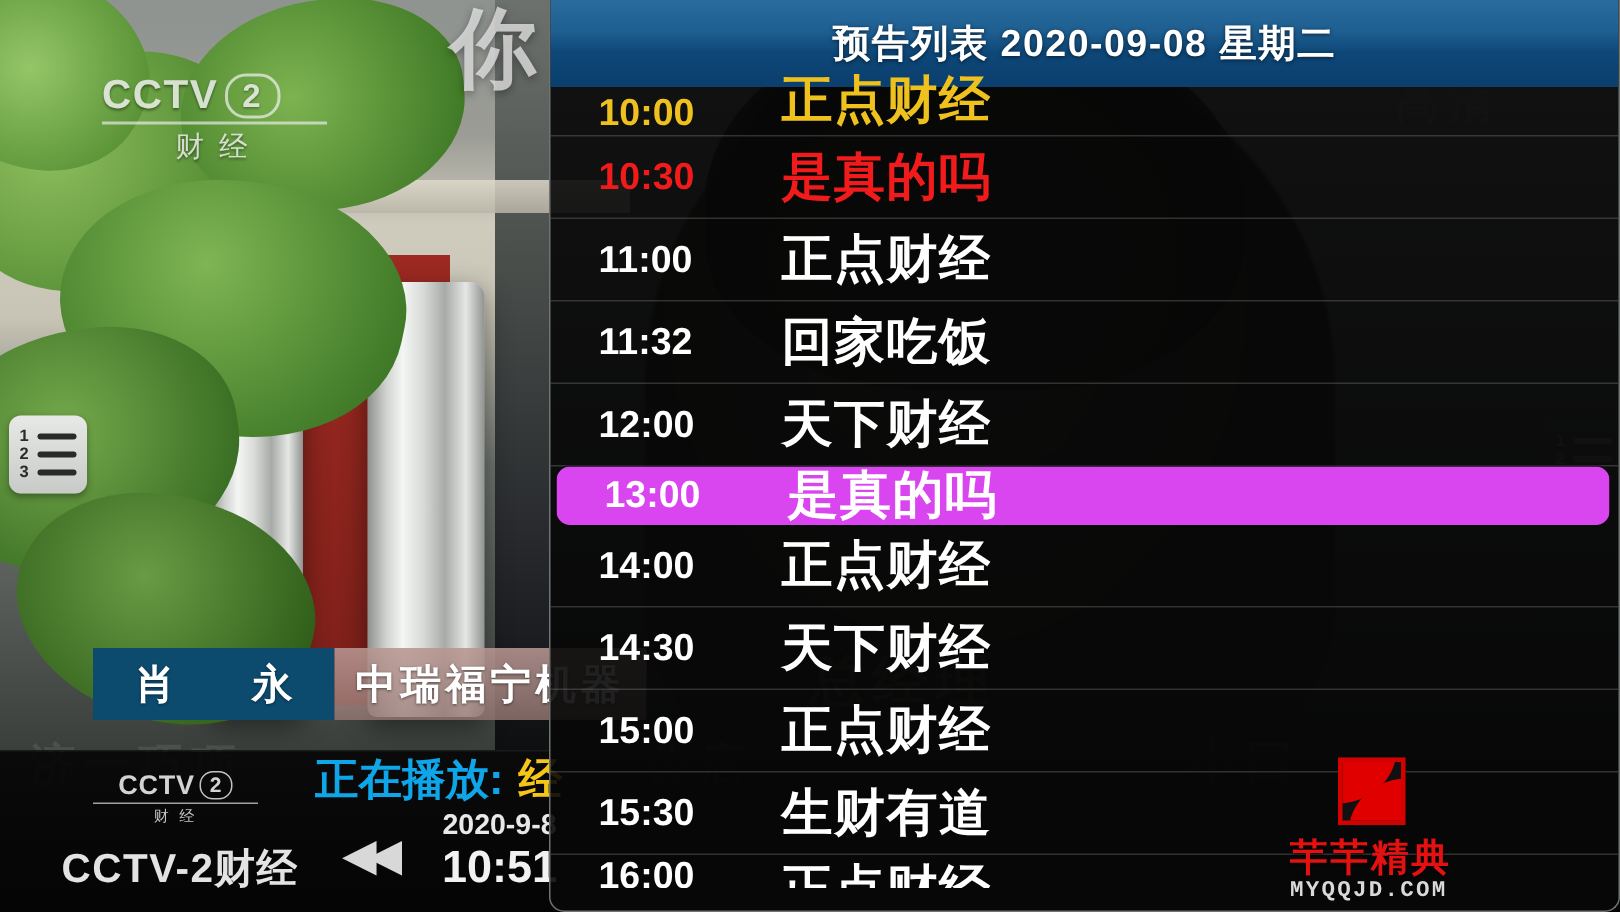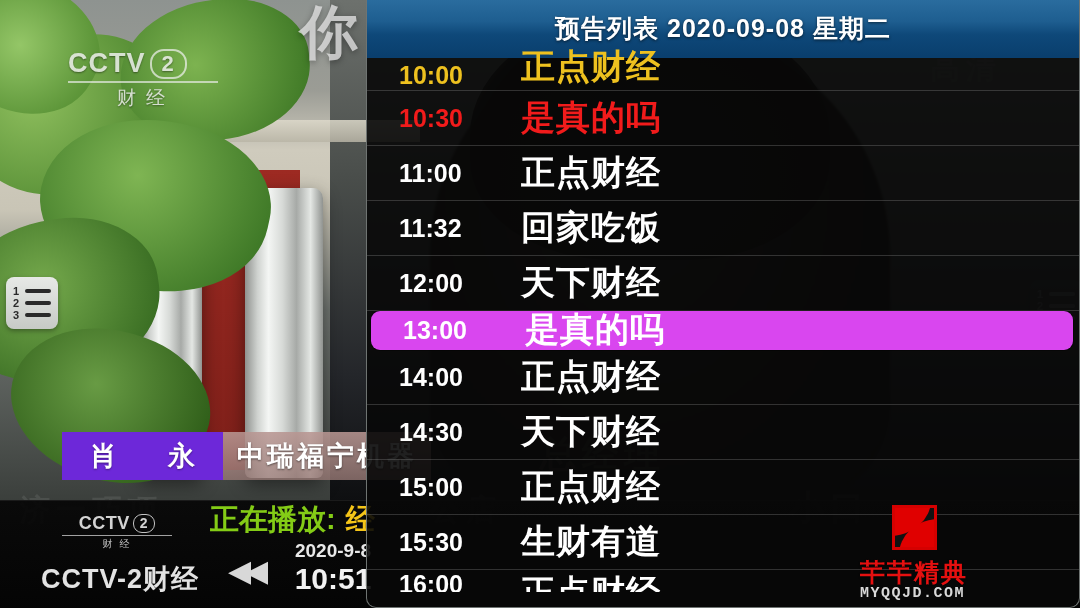--- a/index.html
+++ b/index.html
@@ -108,21 +108,21 @@
   .listicon .li-n{ font-size:11px; font-weight:bold; color:#2a2a2a; width:8px; }
   .listicon .li-bar{ flex:1; height:4px; background:#2a2a2a; border-radius:2px; }
   .listicon-left{ left:6px; top:277px; }
   .listicon-right{ left:1030px; top:280px; opacity:.28; background:linear-gradient(180deg,#4a4a4a,#333); }
   .listicon-right .li-n{ color:#d8d8d8; }
   .listicon-right .li-bar{ background:#d8d8d8; }
 
   
   .name-banner{ position:absolute; left:62px; top:432px; display:flex; height:48px; }
   .name-banner .nb-blue{
-    background:#6d28d9; color:#fff; font-size:27px; font-weight:bold;
+    background:#0c4a6e; color:#fff; font-size:27px; font-weight:bold;
     display:flex; align-items:center; padding:0 16px; letter-spacing:12px;
     text-indent:12px; text-shadow:0 1px 2px rgba(0,0,0,.4);
   }
   .name-banner .nb-grey{
     background:linear-gradient(180deg,rgba(184,150,146,.88),rgba(150,120,116,.8));
     color:#fff; font-size:27px; font-weight:bold; letter-spacing:3px;
     display:flex; align-items:center; padding:0 14px; white-space:nowrap;
     text-shadow:0 1px 2px rgba(0,0,0,.5);
   }
 
@@ -143,21 +143,21 @@
     border-top:1px solid rgba(220,220,220,.8); padding-top:1px; padding-left:5px;
   }
   .bb-channel{
     position:absolute; left:40px; top:60px; width:160px; text-align:center;
     font-size:27px; font-weight:bold; color:#e3e3e3; letter-spacing:1px;
   }
   .bb-now{
     position:absolute; left:210px; top:500px; display:flex; gap:10px;
     font-size:29px; font-weight:bold; white-space:nowrap;
   }
-  .bb-now .nl{ color:#84cc16; }
+  .bb-now .nl{ color:#0ea5e9; }
   .bb-now .nv{ color:#f5c518; }
   .bb-rewind{
     position:absolute; left:228px; top:556px; color:#d8d8d8;
     font-size:30px; letter-spacing:-6px; line-height:30px;
   }
   .bb-date{
     position:absolute; left:278px; top:540px; width:110px; text-align:center;
     font-size:19px; font-weight:bold; color:#e8e8e8;
   }
   .bb-time{

